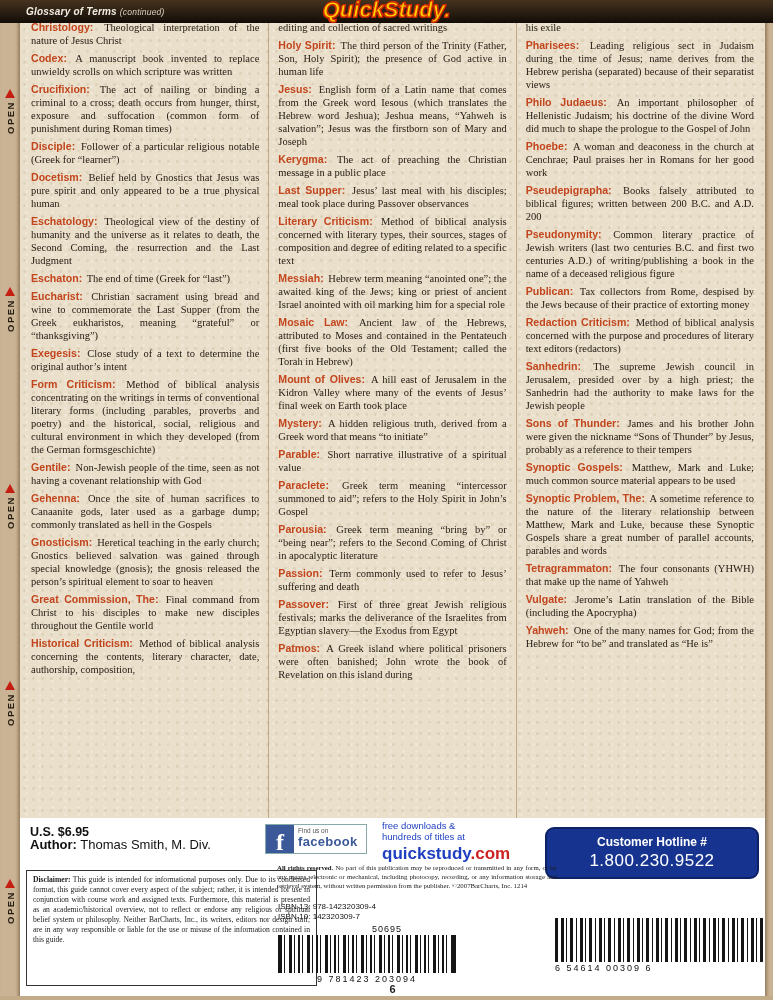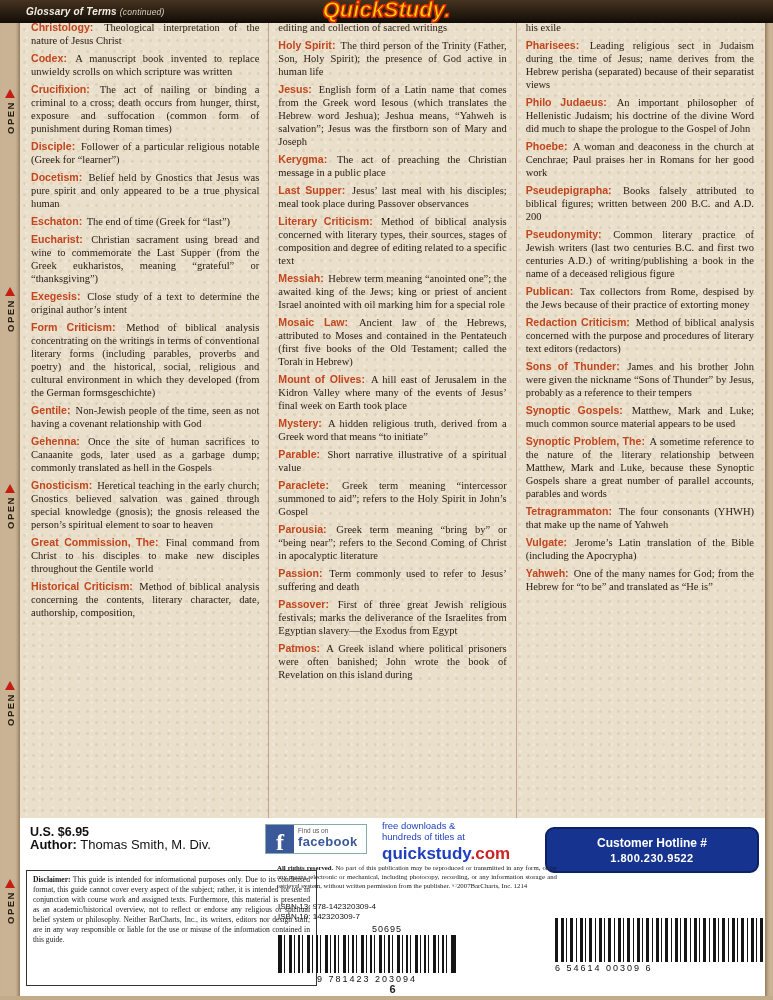--- a/index.html
+++ b/index.html
@@ -93,26 +93,26 @@
   }
   .fb-text { flex:1; padding:2px 4px; }
   .fb-findus { font-size:6.5px; color:#555; }
   .fb-brand { font-size:13px; font-weight:bold; color:#3b5998; letter-spacing:.3px; }
   .promo { position:absolute; left:362px; top:3px; width:170px; line-height:1.15; }
   .promo-line { color:#1f3fbf; font-size:9.5px; }
   .promo-site { font-size:17px; font-weight:bold; margin-top:1px; }
   .promo-site-name { color:#1f3fbf; }
   .promo-site-tld { color:#cc2222; }
   .hotline {
-    position:absolute; left:525px; top:9px; width:214px; height:46px;
+    position:absolute; left:525px; top:9px; width:214px; height:52px;
     background:#16348f; border-radius:9px; border:2px solid #0c2264;
     display:flex; flex-direction:column; align-items:center; justify-content:center; gap:2px;
   }
   .hotline-label { color:#fff; font-weight:bold; font-size:12px; }
-  .hotline-number { color:#fff; font-weight:bold; font-size:11px; letter-spacing:.5px; }
+  .hotline-number { color:#fff; font-weight:normal; font-size:17px; letter-spacing:.5px; }
   .disclaimer-box {
     position:absolute; left:6px; top:52px; width:291px; height:116px;
     border:1px solid #333; padding:4px 6px;
     font-family:"Liberation Serif", serif; font-size:7.6px; line-height:1.32; text-align:justify; color:#1a1a1a;
   }
   .disc-label { font-weight:bold; }
   .rights {
     position:absolute; left:257px; top:46px; width:280px;
     font-family:"Liberation Serif", serif; font-size:6.8px; line-height:1.3; text-align:justify; color:#1a1a1a;
   }
@@ -178,20 +178,21 @@
   <div class="strip-right tex"></div>
   <div class="strip-bottom"></div>
 
   <div class="glossary tex" id="glossary-columns">
       <div class="gcol">
         <p class="entry"><span class="term">Christology:</span> <span>Theological interpretation of the nature of Jesus Christ</span></p>
         <p class="entry"><span class="term">Codex:</span> <span>A manuscript book invented to replace unwieldy scrolls on which scripture was written</span></p>
         <p class="entry"><span class="term">Crucifixion:</span> <span>The act of nailing or binding a criminal to a cross; death occurs from hunger, thirst, exposure and suffocation (common form of punishment during Roman times)</span></p>
         <p class="entry"><span class="term">Disciple:</span> <span>Follower of a particular religious notable (Greek for “learner”)</span></p>
         <p class="entry"><span class="term">Docetism:</span> <span>Belief held by Gnostics that Jesus was pure spirit and only appeared to be a true physical human</span></p>
+        <p class="entry"><span class="term">Eschatology:</span> <span>Theological view of the destiny of humanity and the universe as it relates to death, the Second Coming, the resurrection and the Last Judgment</span></p>
         <p class="entry"><span class="term">Eschaton:</span> <span>The end of time (Greek for “last”)</span></p>
         <p class="entry"><span class="term">Eucharist:</span> <span>Christian sacrament using bread and wine to commemorate the Last Supper (from the Greek eukharistos, meaning “grateful” or “thanksgiving”)</span></p>
         <p class="entry"><span class="term">Exegesis:</span> <span>Close study of a text to determine the original author’s intent</span></p>
         <p class="entry"><span class="term">Form Criticism:</span> <span>Method of biblical analysis concentrating on the writings in terms of conventional literary forms (including parables, proverbs and poetry) and the historical, social, religious and cultural environment in which they developed (from the German formsgeschichte)</span></p>
         <p class="entry"><span class="term">Gentile:</span> <span>Non-Jewish people of the time, seen as not having a covenant relationship with God</span></p>
         <p class="entry"><span class="term">Gehenna:</span> <span>Once the site of human sacrifices to Canaanite gods, later used as a garbage dump; commonly translated as hell in the Gospels</span></p>
         <p class="entry"><span class="term">Gnosticism:</span> <span>Heretical teaching in the early church; Gnostics believed salvation was gained through special knowledge (gnosis); the gnosis released the person’s spiritual element to soar to heaven</span></p>
         <p class="entry"><span class="term">Great Commission, The:</span> <span>Final command from Christ to his disciples to make new disciples throughout the Gentile world</span></p>
         <p class="entry"><span class="term">Historical Criticism:</span> <span>Method of biblical analysis concerning the contents, literary character, date, authorship, composition,</span></p>
       </div>
@@ -215,20 +216,21 @@
       </div>
       <div class="gcol">
         <p class="entry"><span>his exile</span></p>
         <p class="entry"><span class="term">Pharisees:</span> <span>Leading religious sect in Judaism during the time of Jesus; name derives from the Hebrew perisha (separated) because of their separatist views</span></p>
         <p class="entry"><span class="term">Philo Judaeus:</span> <span>An important philosopher of Hellenistic Judaism; his doctrine of the divine Word did much to shape the prologue to the Gospel of John</span></p>
         <p class="entry"><span class="term">Phoebe:</span> <span>A woman and deaconess in the church at Cenchrae; Paul praises her in Romans for her good work</span></p>
         <p class="entry"><span class="term">Pseudepigrapha:</span> <span>Books falsely attributed to biblical figures; written between 200 B.C. and A.D. 200</span></p>
         <p class="entry"><span class="term">Pseudonymity:</span> <span>Common literary practice of Jewish writers (last two centuries B.C. and first two centuries A.D.) of writing/publishing a book in the name of a deceased religious figure</span></p>
         <p class="entry"><span class="term">Publican:</span> <span>Tax collectors from Rome, despised by the Jews because of their practice of extorting money</span></p>
         <p class="entry"><span class="term">Redaction Criticism:</span> <span>Method of biblical analysis concerned with the purpose and procedures of literary text editors (redactors)</span></p>
+        <p class="entry"><span class="term">Sanhedrin:</span> <span>The supreme Jewish council in Jerusalem, presided over by a high priest; the Sanhedrin had the authority to make laws for the Jewish people</span></p>
         <p class="entry"><span class="term">Sons of Thunder:</span> <span>James and his brother John were given the nickname “Sons of Thunder” by Jesus, probably as a reference to their tempers</span></p>
         <p class="entry"><span class="term">Synoptic Gospels:</span> <span>Matthew, Mark and Luke; much common source material appears to be used</span></p>
         <p class="entry"><span class="term">Synoptic Problem, The:</span> <span>A sometime reference to the nature of the literary relationship between Matthew, Mark and Luke, because these Synoptic Gospels share a great number of parallel accounts, parables and words</span></p>
         <p class="entry"><span class="term">Tetragrammaton:</span> <span>The four consonants (YHWH) that make up the name of Yahweh</span></p>
         <p class="entry"><span class="term">Vulgate:</span> <span>Jerome’s Latin translation of the Bible (including the Apocrypha)</span></p>
         <p class="entry"><span class="term">Yahweh:</span> <span>One of the many names for God; from the Hebrew for “to be” and translated as “He is”</span></p>
       </div>
     </div>
 
   <div class="footer">

